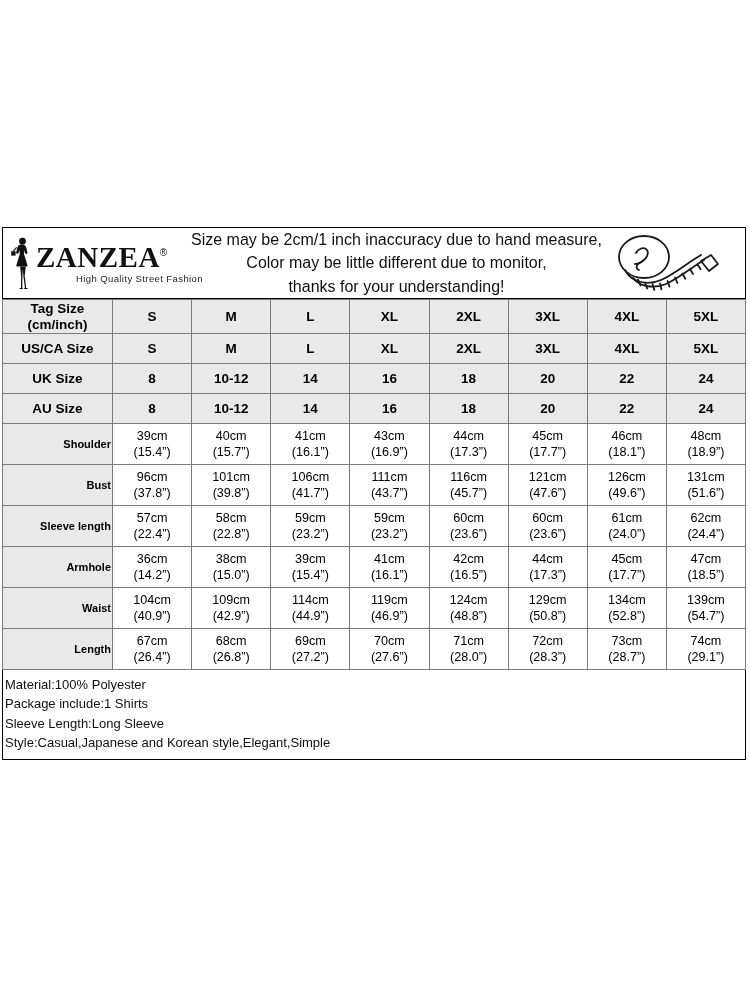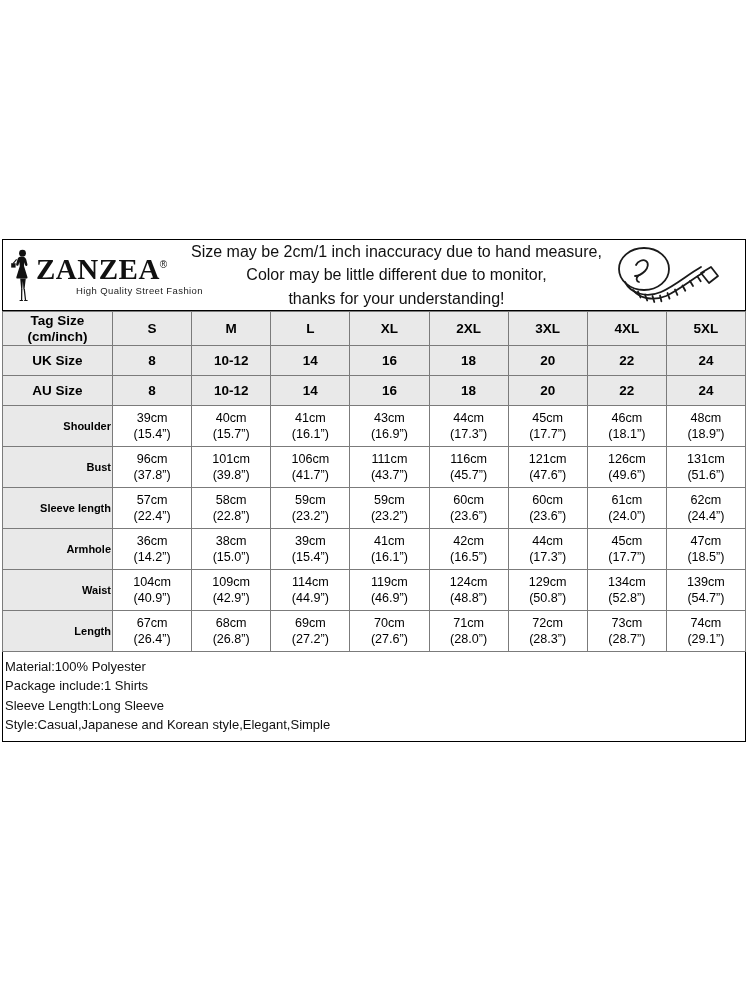--- a/index.html
+++ b/index.html
@@ -11,21 +11,21 @@
     width: 750px;
     height: 1000px;
     position: relative;
     font-family: "Liberation Sans", sans-serif;
     -webkit-font-smoothing: antialiased;
   }
 
   #chart-wrap {
     position: absolute;
     left: 2px;
-    top: 239px;
+    top: 227px;
     width: 744px;
   }
 
   
   .banner {
     display: flex;
     align-items: center;
     border: 1px solid #000;
     background: #ffffff;
     height: 72px;
@@ -215,20 +215,31 @@
         <td>S</td>
         <td>M</td>
         <td>L</td>
         <td>XL</td>
         <td>2XL</td>
         <td>3XL</td>
         <td>4XL</td>
         <td>5XL</td>
       </tr>
 
+      <tr class="hrow">
+        <td class="rowlabel">US/CA Size</td>
+        <td>S</td>
+        <td>M</td>
+        <td>L</td>
+        <td>XL</td>
+        <td>2XL</td>
+        <td>3XL</td>
+        <td>4XL</td>
+        <td>5XL</td>
+      </tr>
 
       <tr class="hrow">
         <td class="rowlabel">UK Size</td>
         <td>8</td>
         <td>10-12</td>
         <td>14</td>
         <td>16</td>
         <td>18</td>
         <td>20</td>
         <td>22</td>

